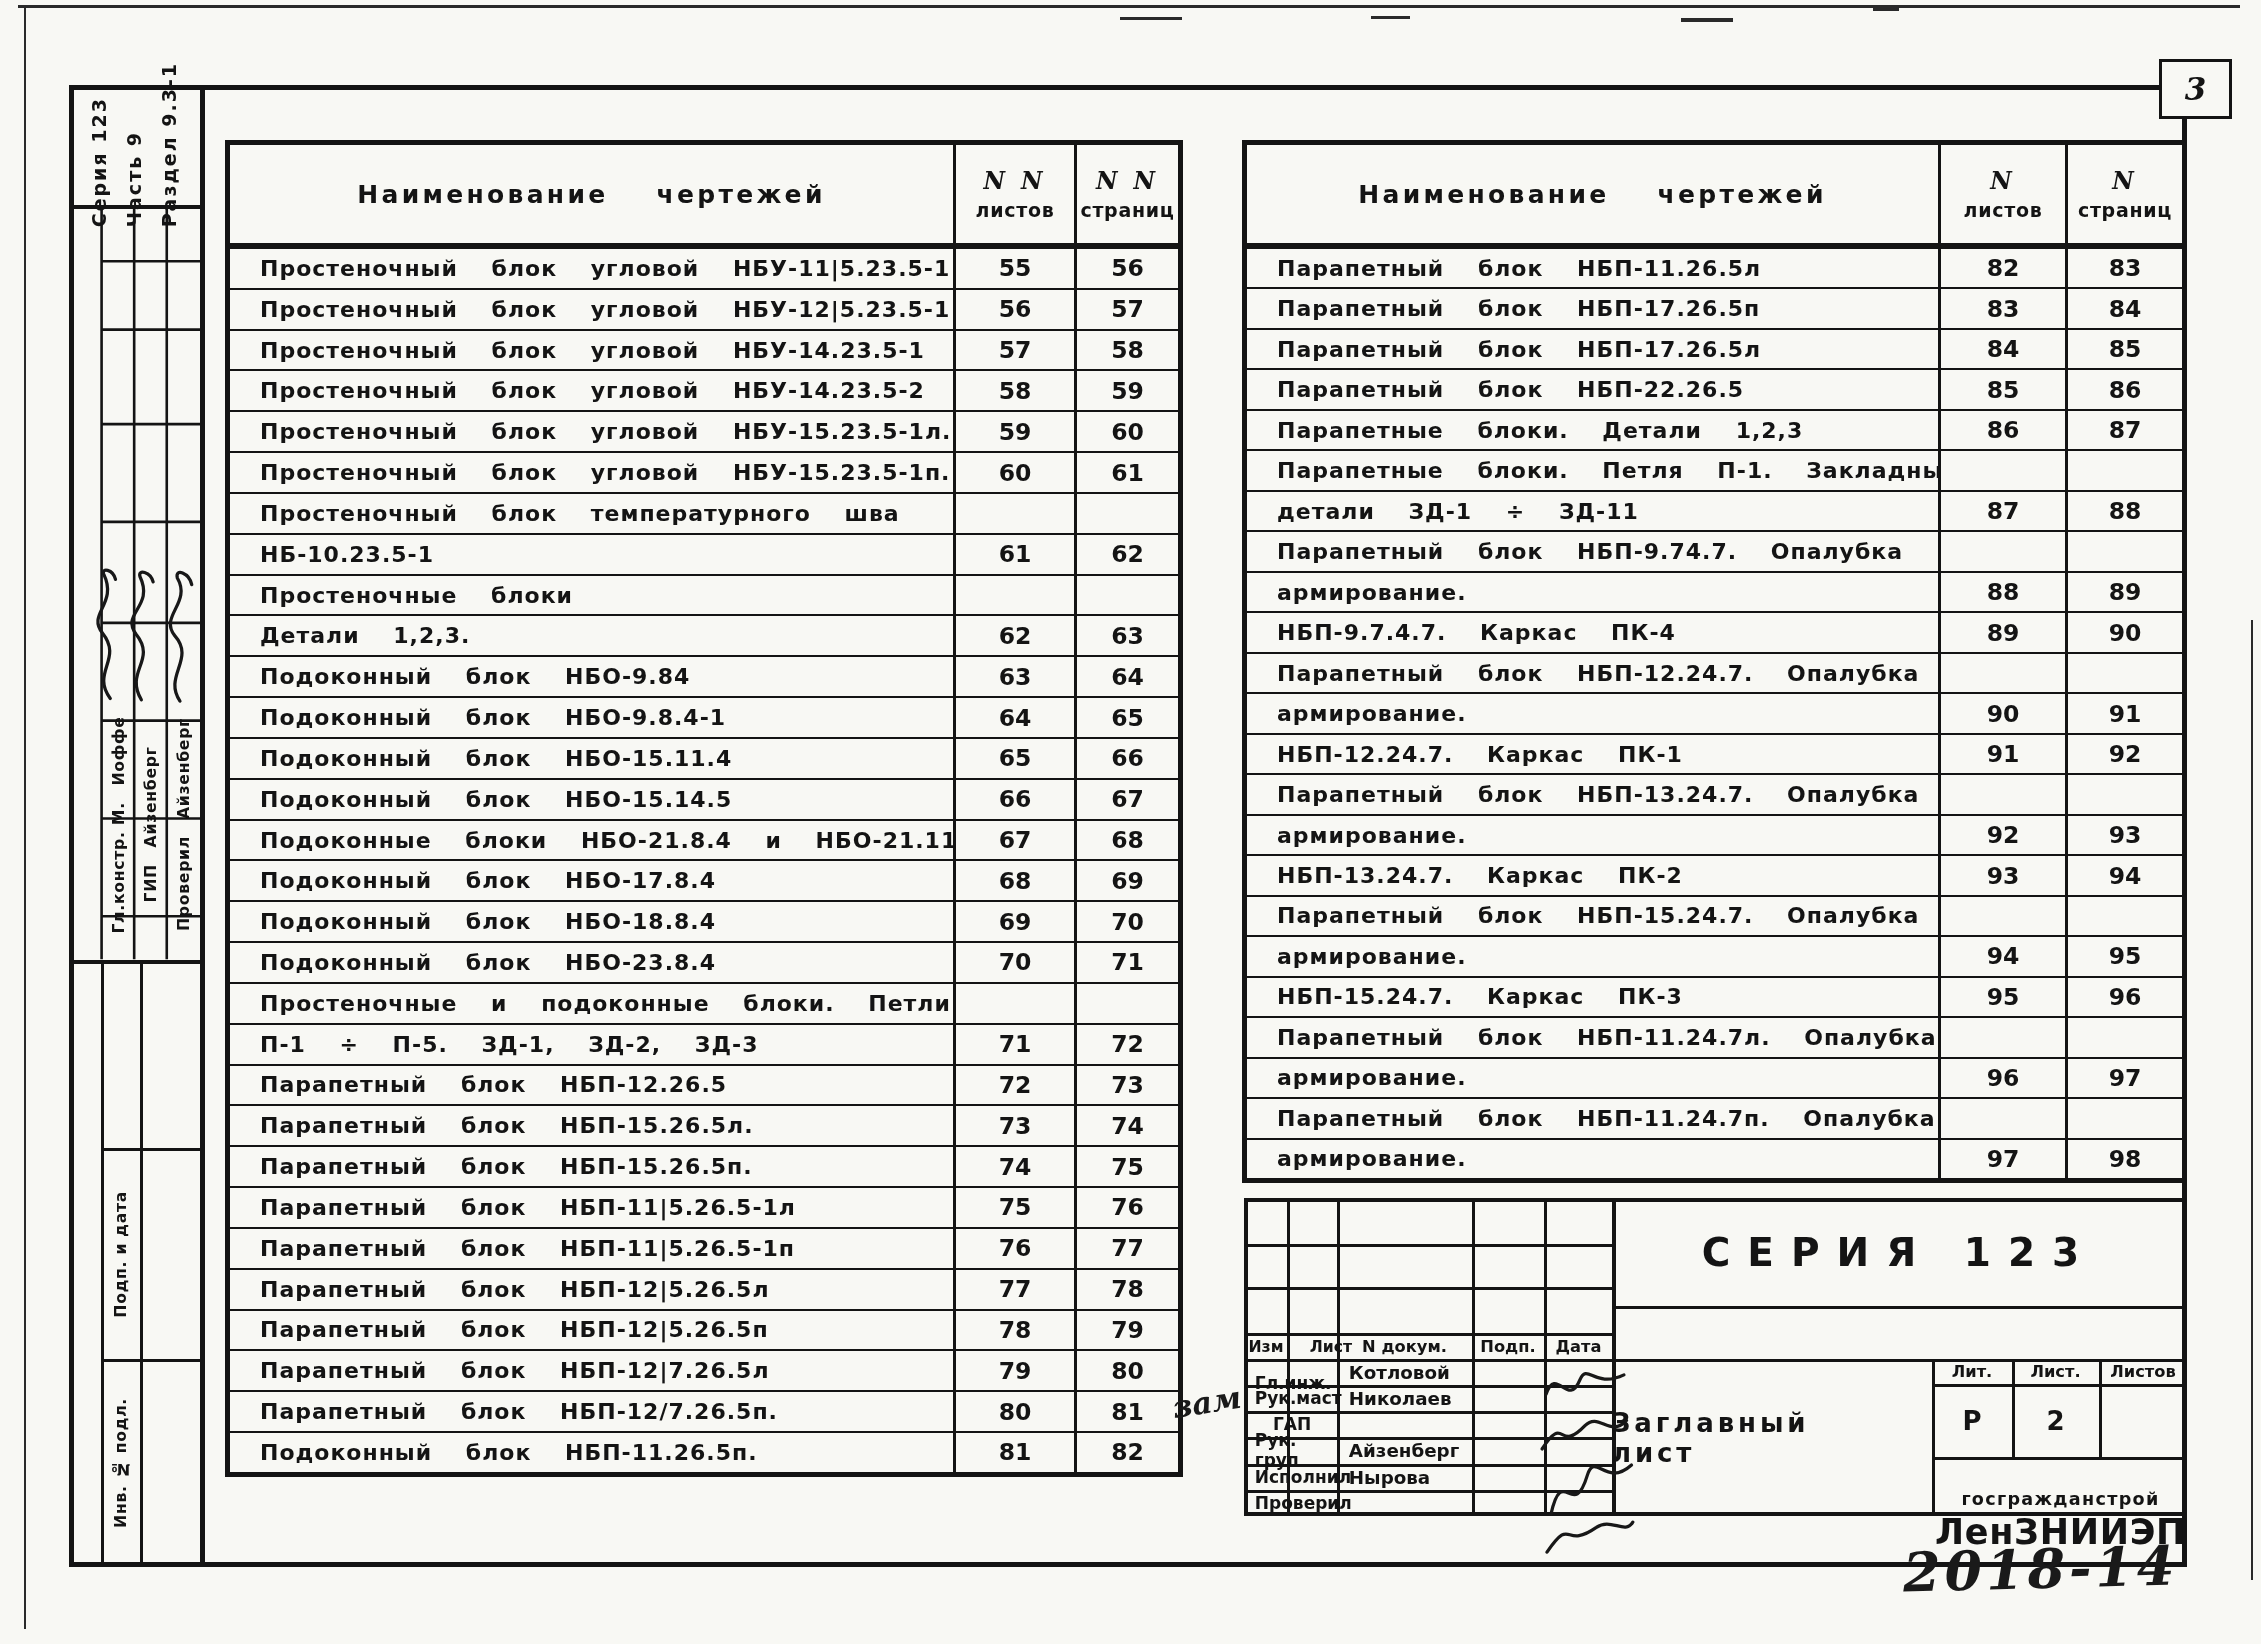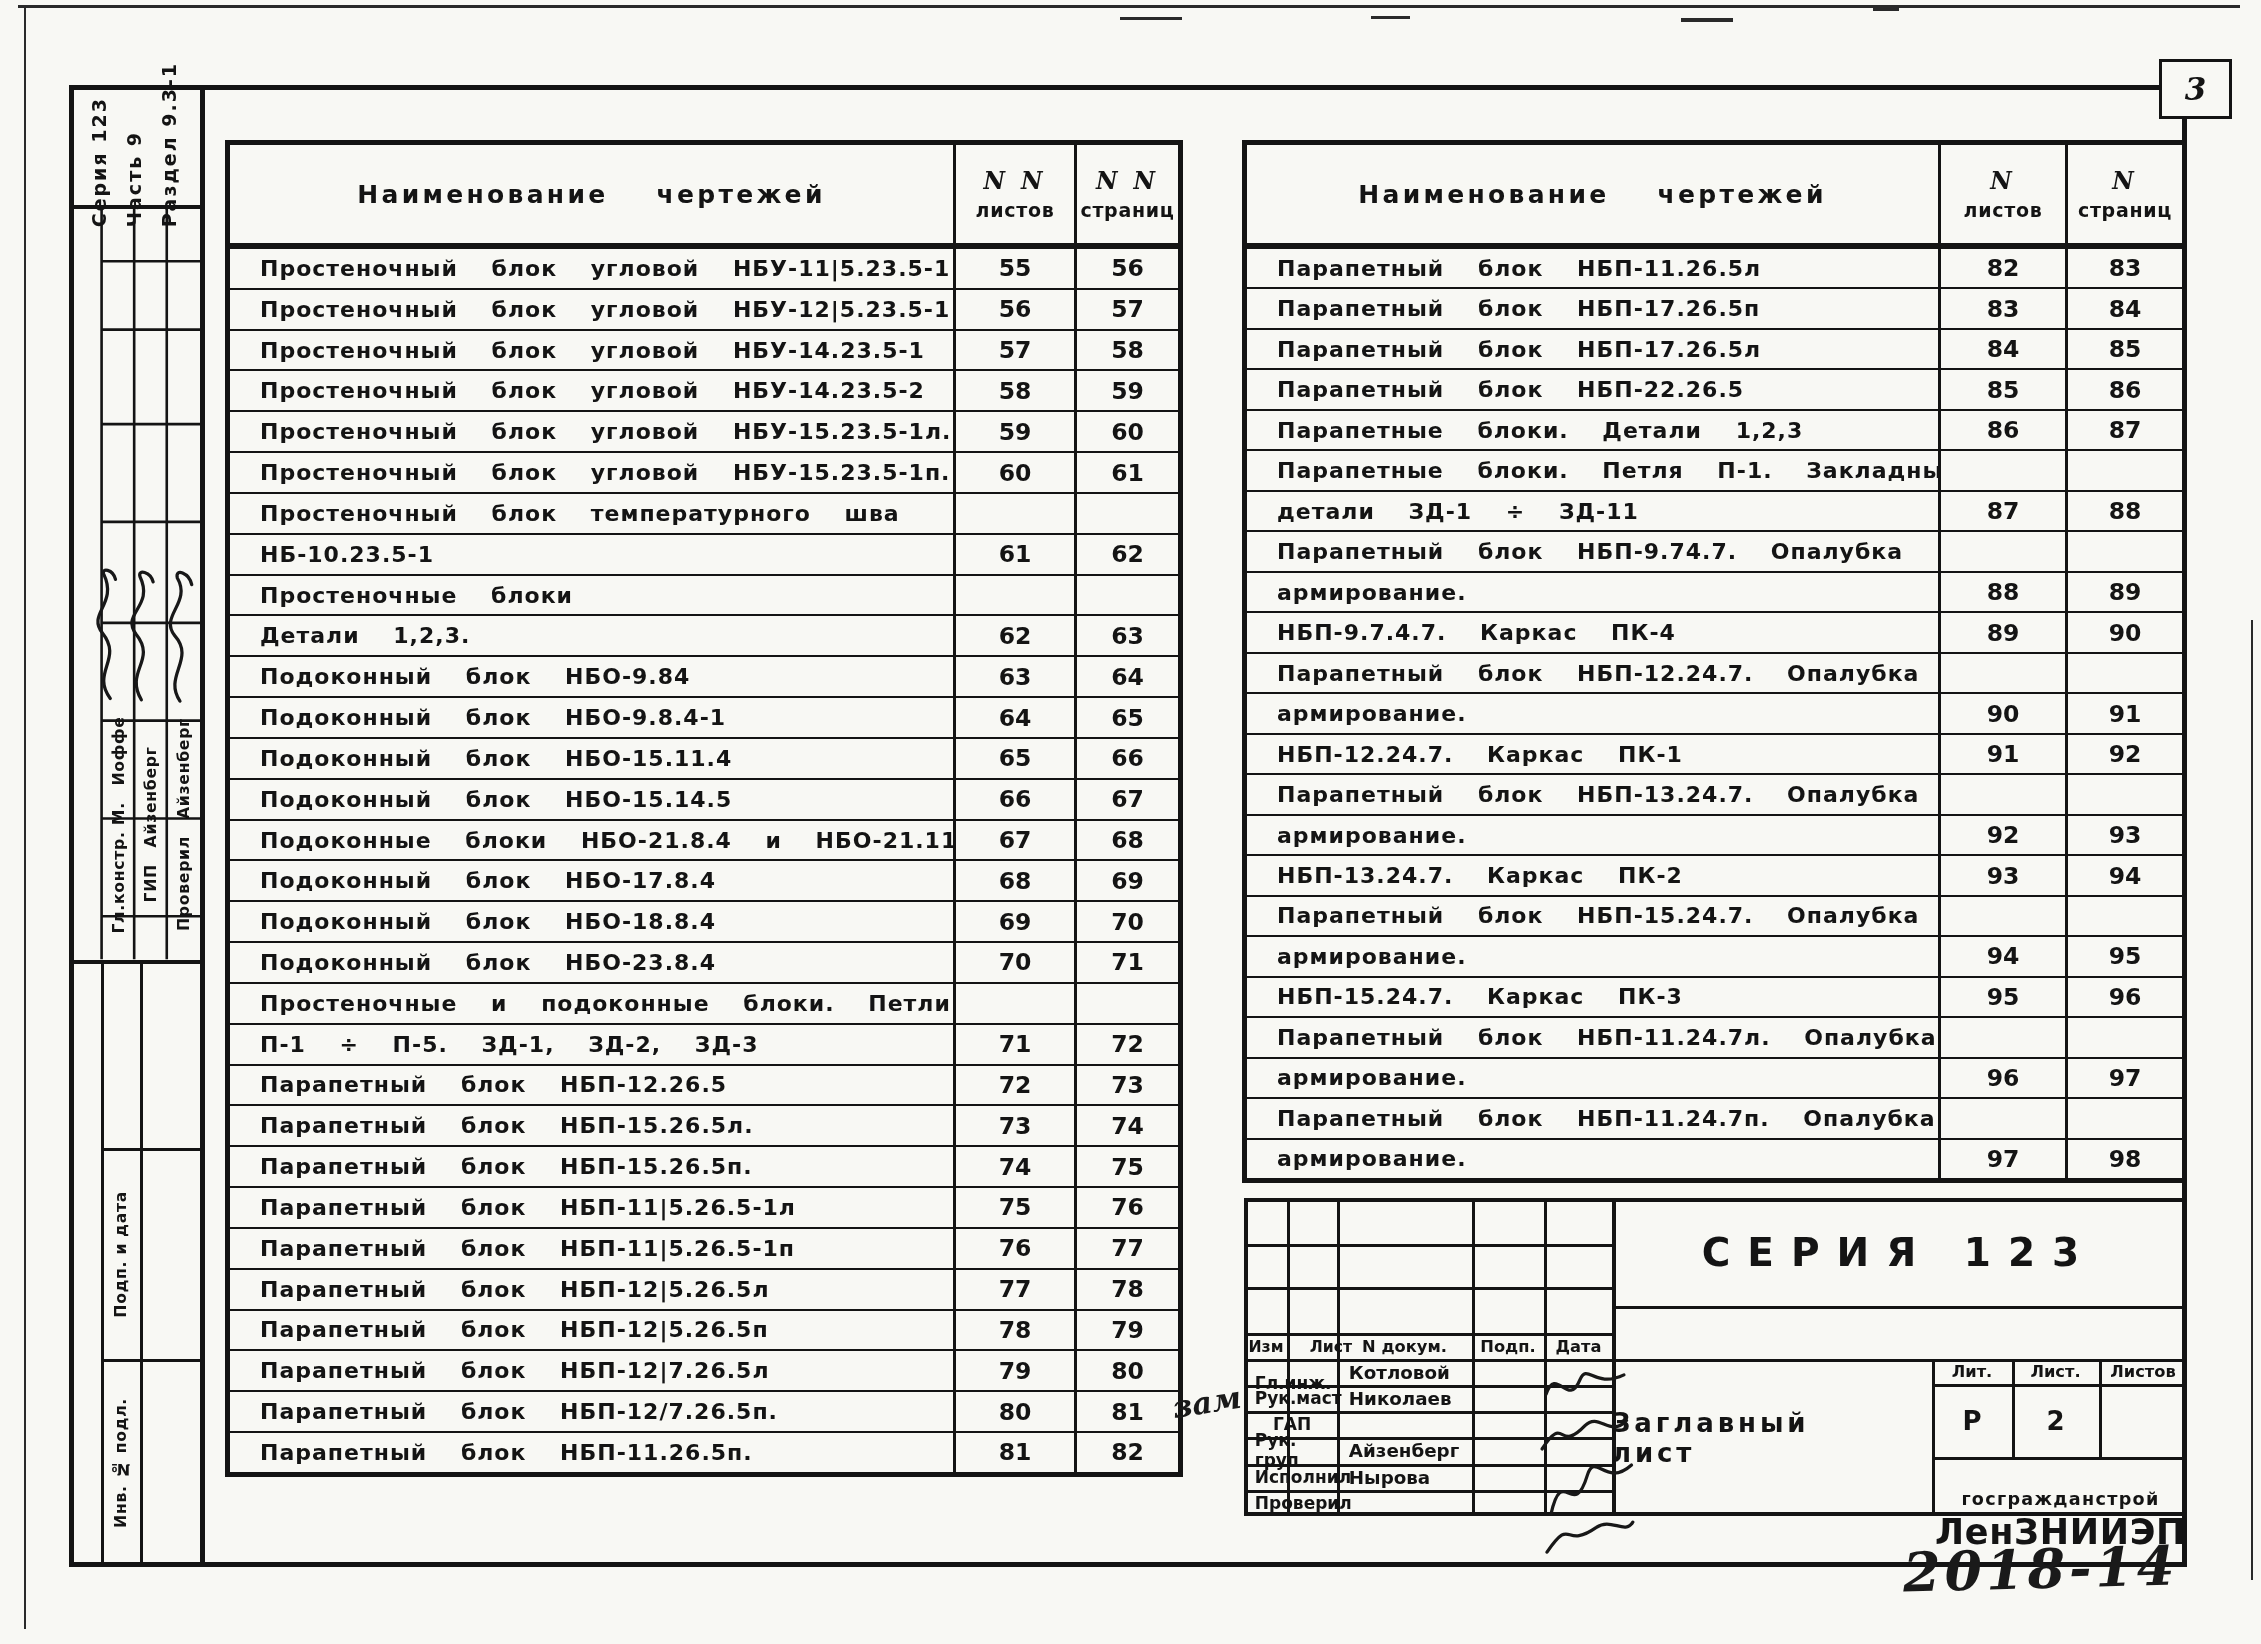--- a/index.html
+++ b/index.html
@@ -290,21 +290,21 @@
     <div class="t-cell t-name">Парапетный блок НБП-12|7.26.5л</div>
     <div class="t-cell t-num">79</div>
     <div class="t-cell t-num">80</div>
   </div>
         <div class="t-row">
     <div class="t-cell t-name">Парапетный блок НБП-12/7.26.5п.</div>
     <div class="t-cell t-num">80</div>
     <div class="t-cell t-num">81</div>
   </div>
         <div class="t-row">
-    <div class="t-cell t-name">Парапетный блок НБП-11.26.5п.</div>
+    <div class="t-cell t-name">Подоконный блок НБП-11.26.5п.</div>
     <div class="t-cell t-num">81</div>
     <div class="t-cell t-num">82</div>
   </div>
       </div>
   </div>
 
   <div class="doc-table right-table">
     <div class="t-header">
       <div class="th-name">Наименование чертежей</div>
       <div class="th-col">

